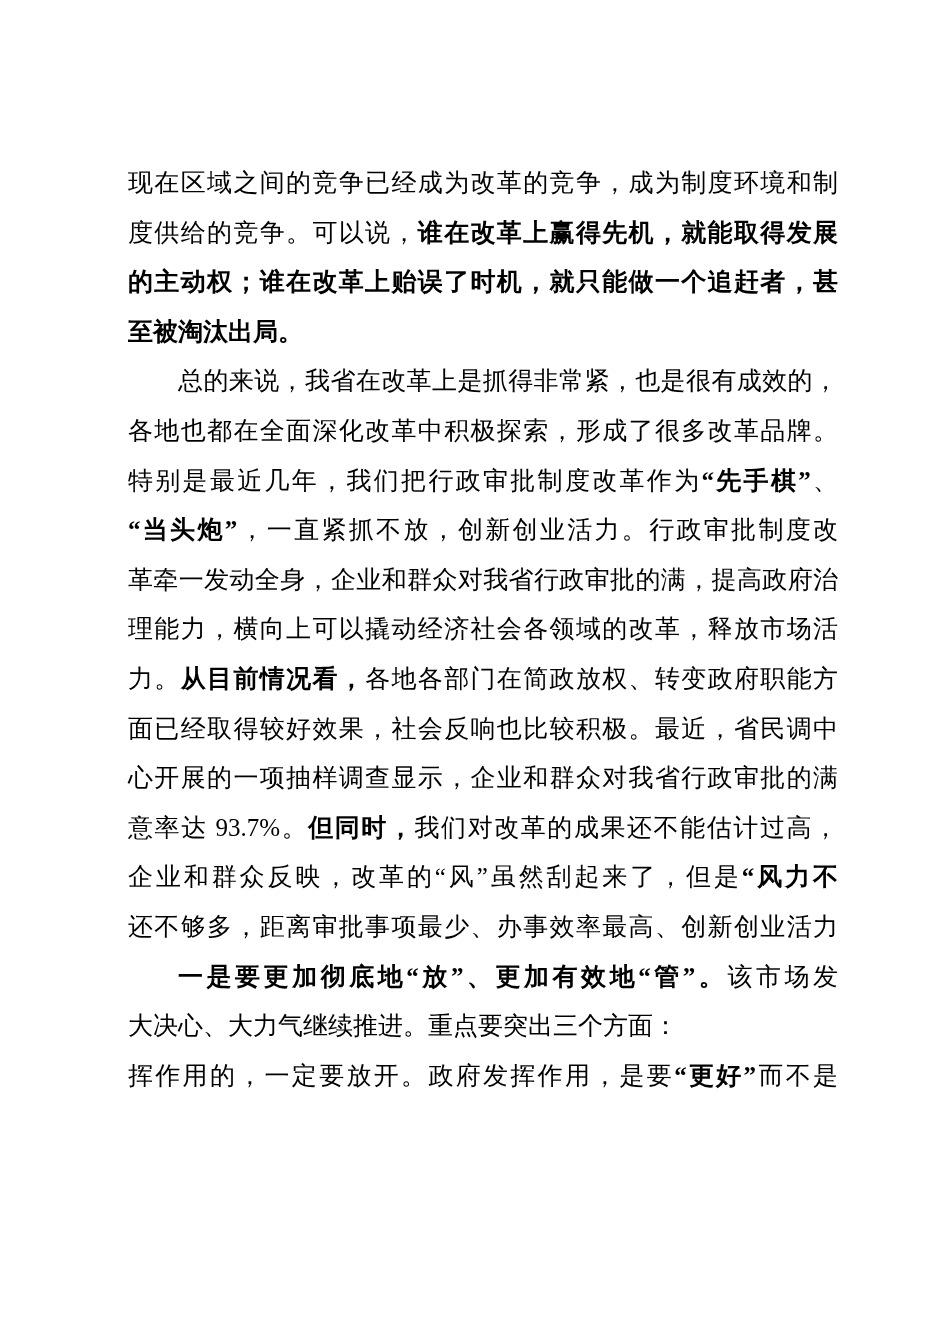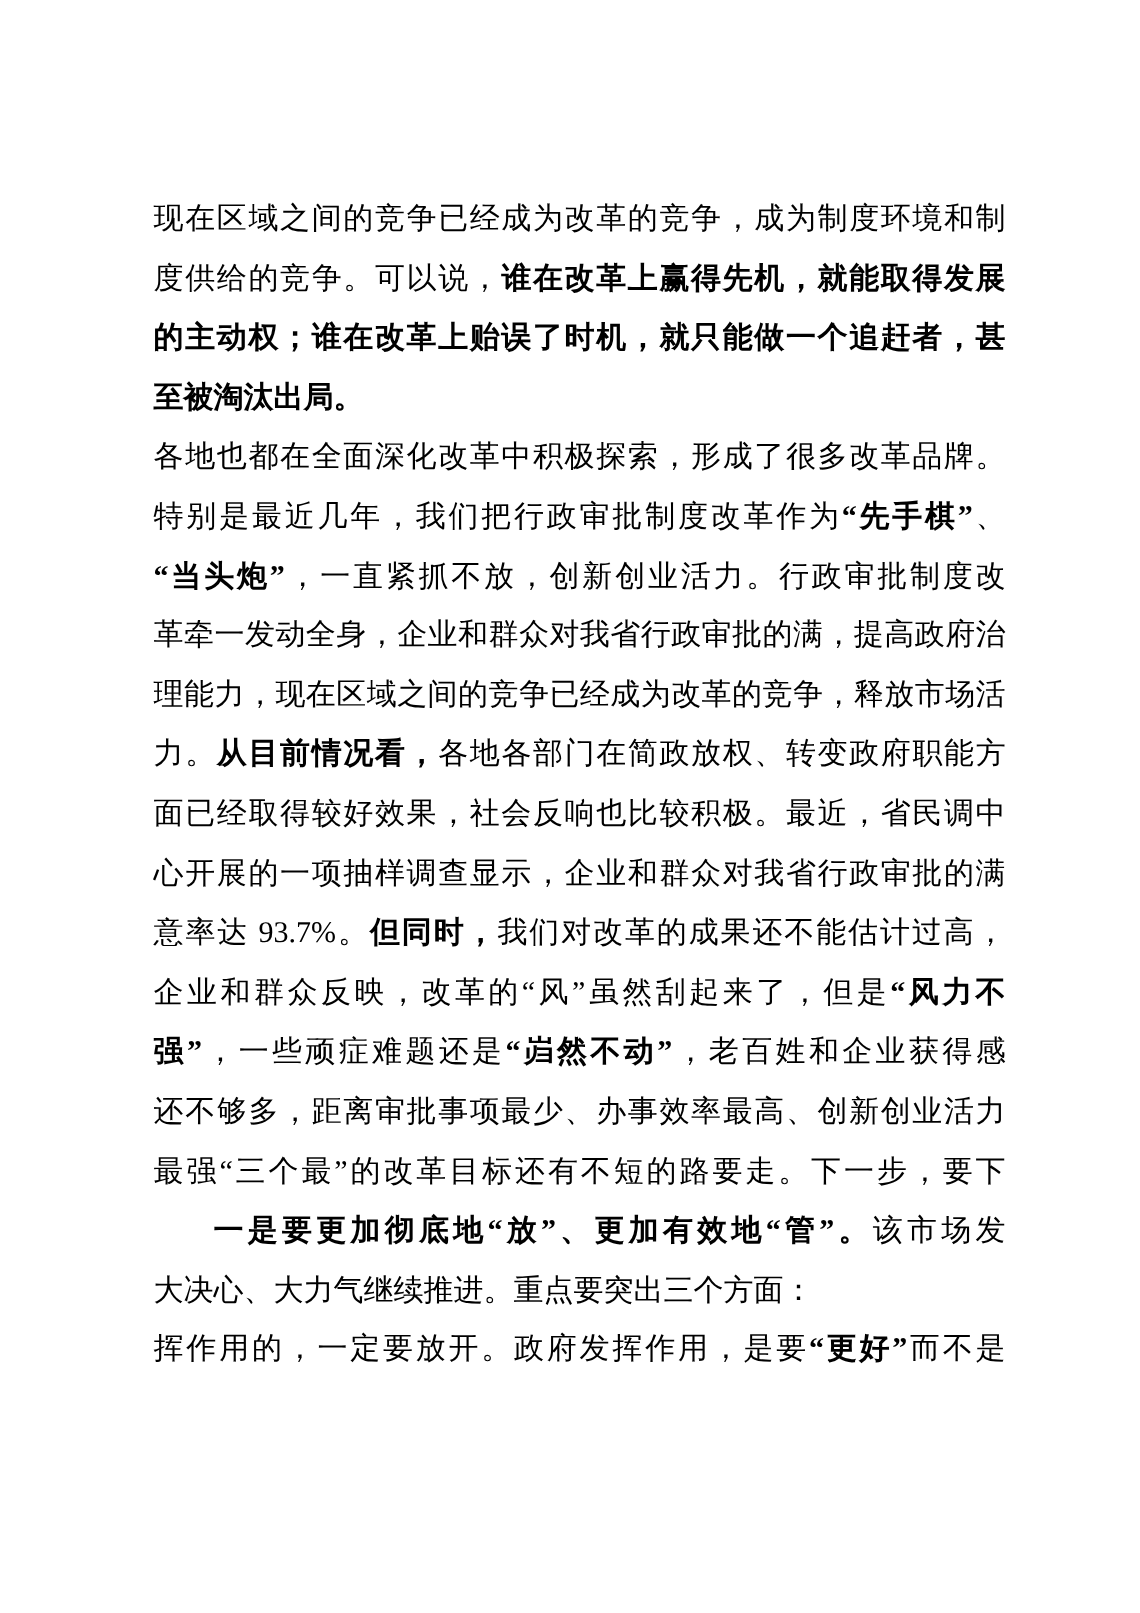--- a/index.html
+++ b/index.html
@@ -59,30 +59,29 @@
 </style>
 </head>
 <body>
 
 <div class="page">
   <div class="text-block">
       <div class="line stretch"><span class="seg">现在区域之间的竞争已经成为改革的竞争，成为制度环境和制</span></div>
       <div class="line stretch"><span class="seg">度供给的竞争。可以说，</span><span class="seg bold">谁在改革上赢得先机，就能取得发展</span></div>
       <div class="line stretch"><span class="seg bold">的主动权；谁在改革上贻误了时机，就只能做一个追赶者，甚</span></div>
       <div class="line no-stretch"><span class="seg bold">至被淘汰出局。</span></div>
+      <div class="line stretch indent"><span class="seg">总的来说，我省在改革上是抓得非常紧，也是很有成效的，</span></div>
       <div class="line stretch"><span class="seg">各地也都在全面深化改革中积极探索，形成了很多改革品牌。</span></div>
       <div class="line stretch"><span class="seg">特别是最近几年，我们把行政审批制度改革作为</span><span class="seg bold">“先手棋”</span><span class="seg">、</span></div>
       <div class="line stretch"><span class="seg bold">“当头炮”</span><span class="seg">，一直紧抓不放，创新创业活力。行政审批制度改</span></div>
       <div class="line stretch"><span class="seg">革牵一发动全身，企业和群众对我省行政审批的满，提高政府治</span></div>
-      <div class="line stretch"><span class="seg">理能力，现在区域之间的竞争已经成为改革的竞争，释放市场活</span></div>
+      <div class="line stretch"><span class="seg">理能力，横向上可以撬动经济社会各领域的改革，释放市场活</span></div>
       <div class="line stretch"><span class="seg">力。</span><span class="seg bold">从目前情况看，</span><span class="seg">各地各部门在简政放权、转变政府职能方</span></div>
       <div class="line stretch"><span class="seg">面已经取得较好效果，社会反响也比较积极。最近，省民调中</span></div>
       <div class="line stretch"><span class="seg">心开展的一项抽样调查显示，企业和群众对我省行政审批的满</span></div>
       <div class="line stretch"><span class="seg">意率达 93.7%。</span><span class="seg bold">但同时，</span><span class="seg">我们对改革的成果还不能估计过高，</span></div>
       <div class="line stretch"><span class="seg">企业和群众反映，改革的“风”虽然刮起来了，但是</span><span class="seg bold">“风力不</span></div>
-      <div class="line stretch"><span class="seg bold">强”</span><span class="seg">，一些顽症难题还是</span><span class="seg bold">“岿然不动”</span><span class="seg">，老百姓和企业获得感</span></div>
       <div class="line stretch"><span class="seg">还不够多，距离审批事项最少、办事效率最高、创新创业活力</span></div>
-      <div class="line stretch"><span class="seg">最强“三个最”的改革目标还有不短的路要走。下一步，要下</span></div>
       <div class="line stretch indent"><span class="seg bold">一是要更加彻底地“放”、更加有效地“管”。</span><span class="seg">该市场发</span></div>
       <div class="line no-stretch"><span class="seg">大决心、大力气继续推进。重点要突出三个方面：</span></div>
       <div class="line stretch"><span class="seg">挥作用的，一定要放开。政府发挥作用，是要</span><span class="seg bold">“更好”</span><span class="seg">而不是</span></div>
     </div>
 </div>
 
 </body></html>

